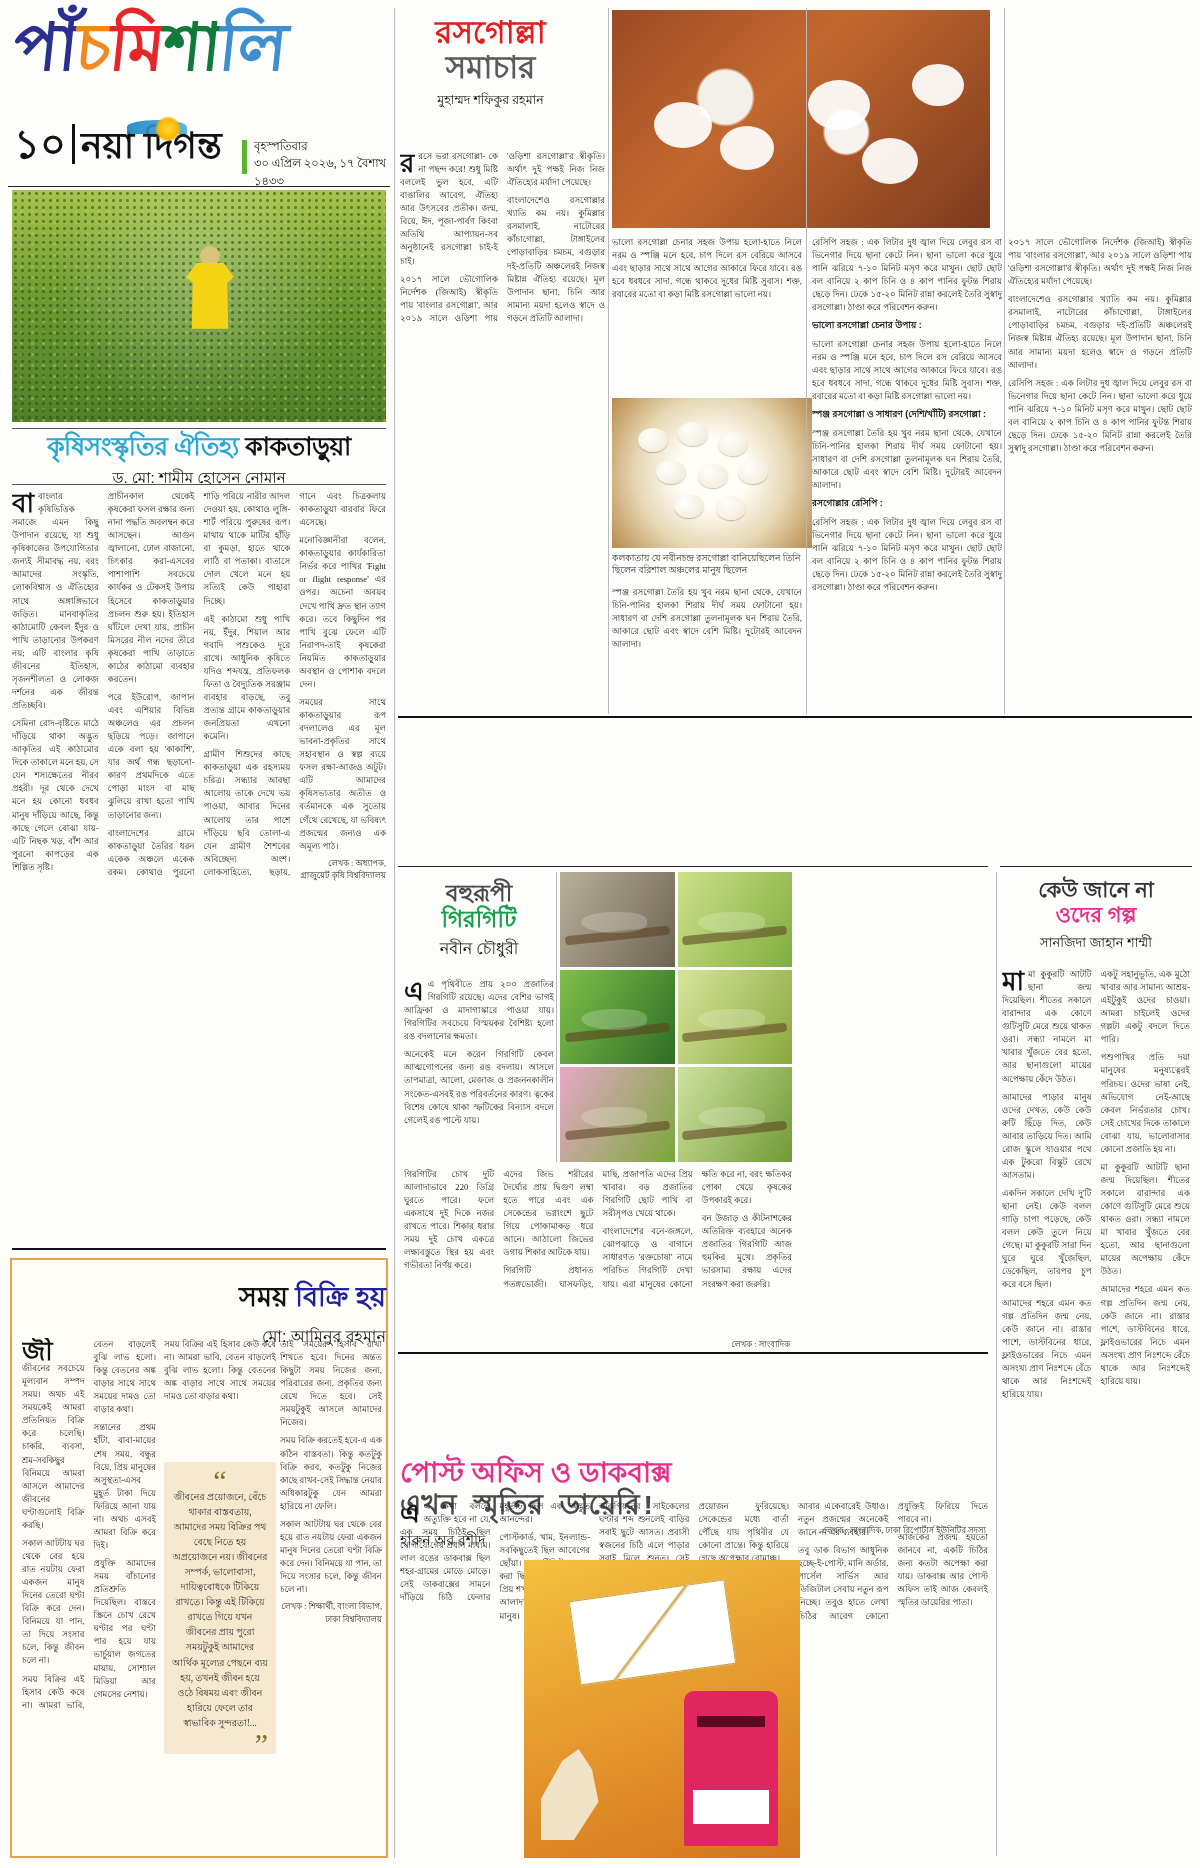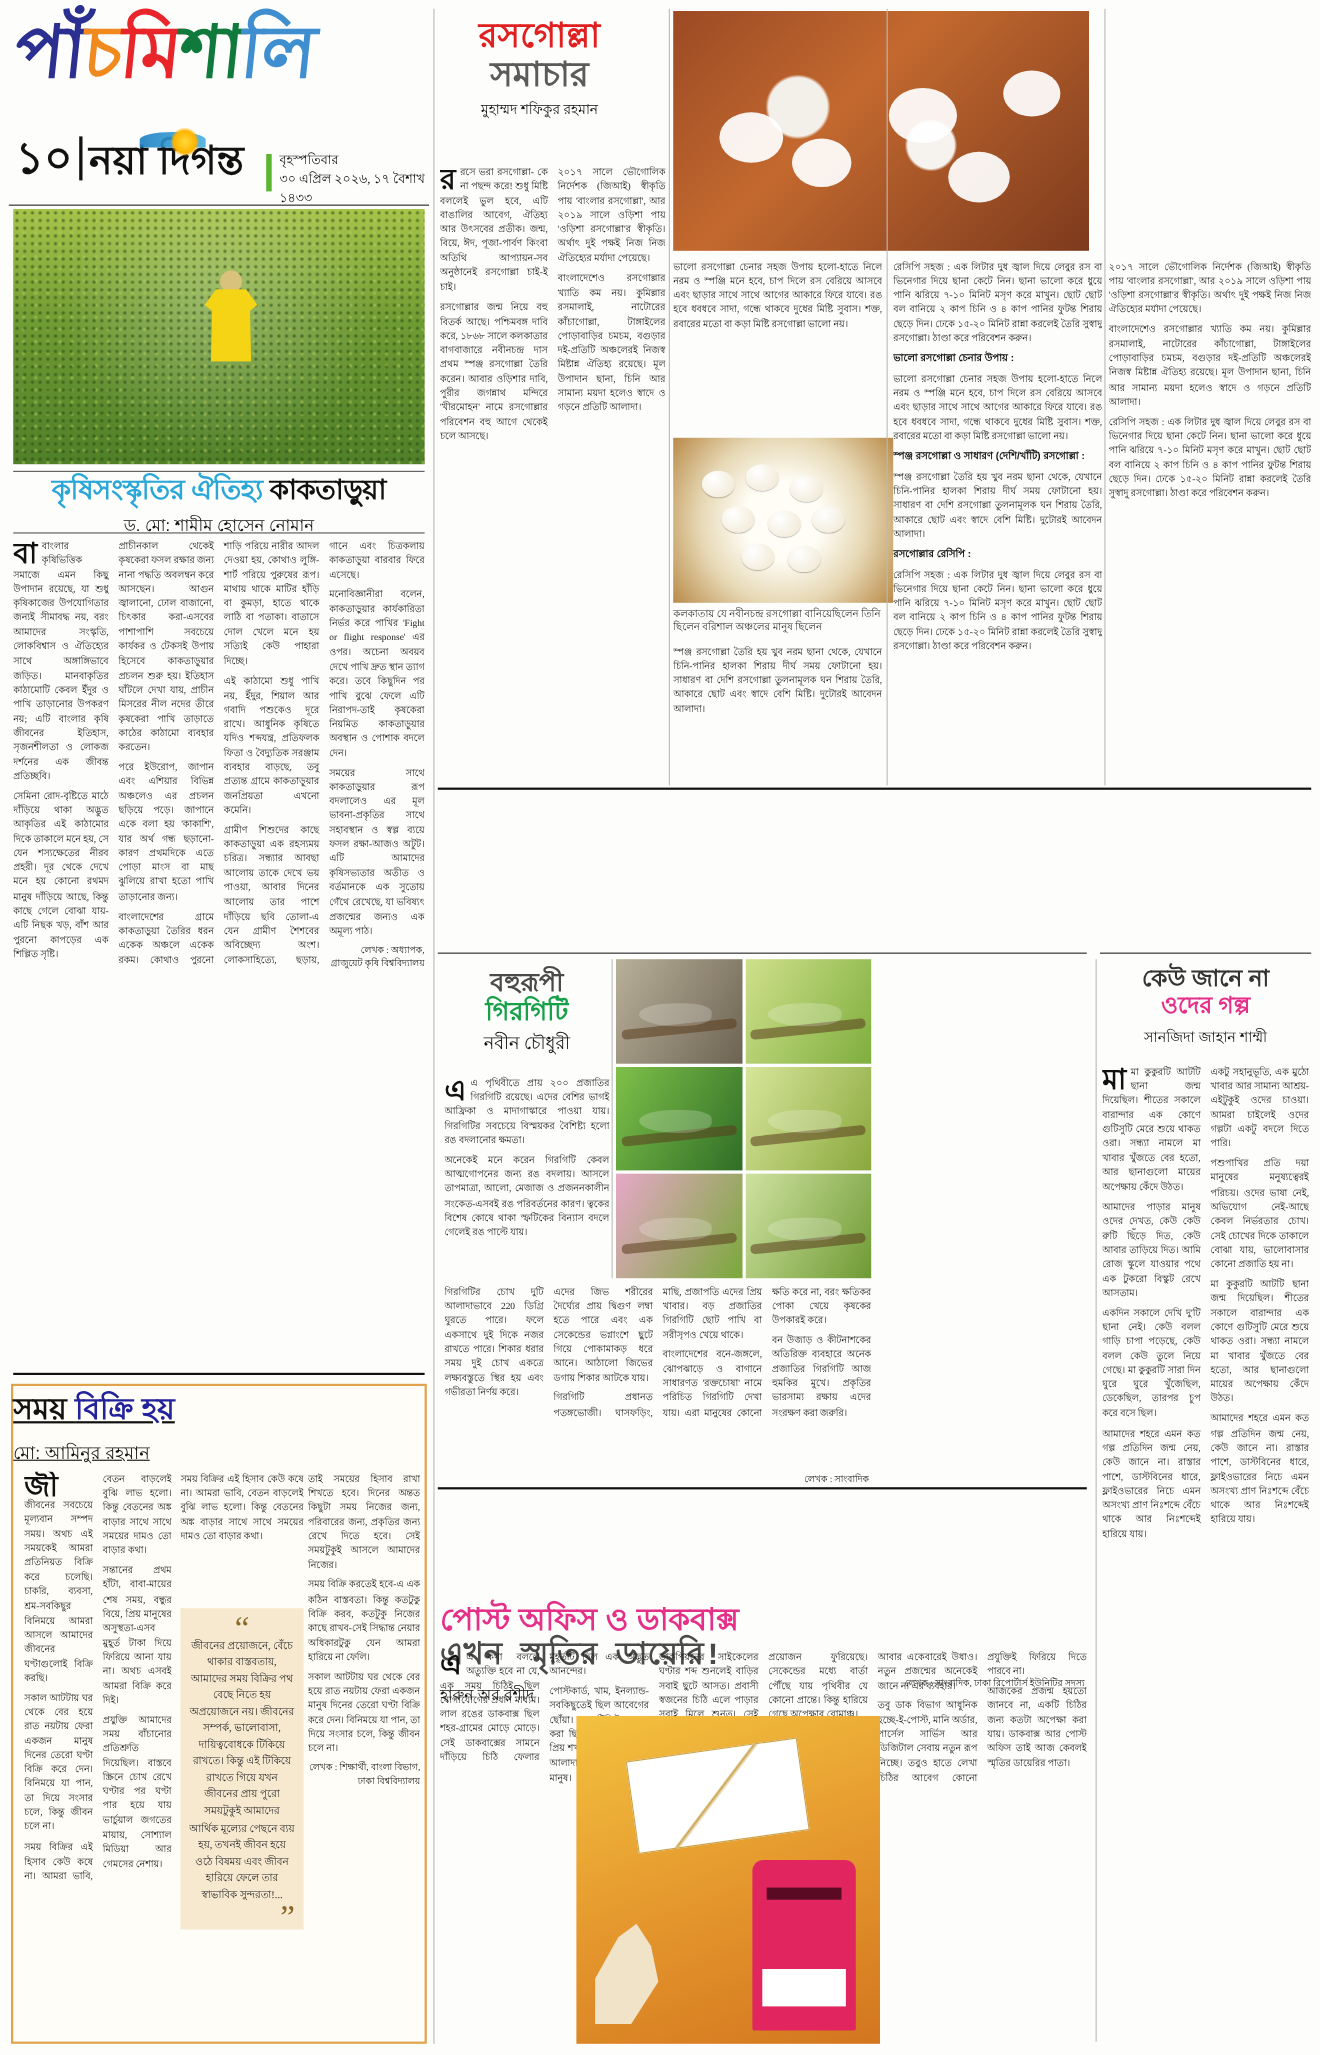--- a/index.html
+++ b/index.html
@@ -98,21 +98,21 @@
 
   
   .keu-head{position:absolute;left:1002px;top:878px;width:188px;text-align:center;}
   .keu-head .l1{font-family:"Liberation Sans",sans-serif;font-weight:bold;font-size:21px;color:#333;line-height:1.18;}
   .keu-head .l2{font-family:"Liberation Sans",sans-serif;font-weight:bold;font-size:21px;color:#e5308a;line-height:1.18;}
   .keu-head .by{font-family:"Liberation Sans",sans-serif;font-size:13px;margin-top:5px;}
 
   
   .somoy-box{position:absolute;left:10px;top:1258px;width:378px;height:600px;
      border:2px solid #e0a24a;background:#fffdf7;box-sizing:border-box;}
-  .somoy-head{text-align:left;padding-top:0;text-decoration:underline;}
+  .somoy-head{text-align:right;padding-top:16px;}
   .somoy-head .t{font-family:"Liberation Sans",sans-serif;font-weight:bold;font-size:27px;}
   .somoy-head .t .nv{color:#22229b;}
   .somoy-head .by{font-family:"Liberation Sans",sans-serif;font-size:16px;margin-top:3px;}
   .quote-box{position:absolute;left:152px;top:202px;width:112px;height:292px;background:#f7e9cf;
       padding:10px 8px;box-sizing:border-box;text-align:center;}
   .qmark{font-family:"Liberation Serif",serif;font-size:30px;color:#8a6a2a;line-height:.6;}
   .qtext{font-size:9.4px;line-height:1.6;color:#2a2a2a;}
 
   
   .post-head{position:absolute;left:400px;top:1456px;width:398px;text-align:left;}
@@ -178,21 +178,21 @@
   <div class="lead-head">
     <div class="t">
       <span class="blue">কৃষিসংস্কৃতির ঐতিহ্য</span>
       <span>কাকতাড়ুয়া</span>
     </div>
     <div class="by">ড. মো: শামীম হোসেন নোমান</div>
   </div>
 
   <div class="col" style="left:12px;top:490px;width:374px;height:755px;column-count:4;">
     <p><span class="dropcap">বা</span><span>বাংলার কৃষিভিত্তিক সমাজে এমন কিছু উপাদান রয়েছে, যা শুধু কৃষিকাজের উপযোগিতার জন্যই সীমাবদ্ধ নয়, বরং আমাদের সংস্কৃতি, লোকবিশ্বাস ও ঐতিহ্যের সাথে অঙ্গাঙ্গিভাবে জড়িত। মানবাকৃতির কাঠামোটি কেবল ইঁদুর ও পাখি তাড়ানোর উপকরণ নয়; এটি বাংলার কৃষি জীবনের ইতিহাস, সৃজনশীলতা ও লোকজ দর্শনের এক জীবন্ত প্রতিচ্ছবি।</span></p>
-    <p>সেমিনা রোদ-বৃষ্টিতে মাঠে দাঁড়িয়ে থাকা অদ্ভুত আকৃতির এই কাঠামোর দিকে তাকালে মনে হয়, সে যেন শস্যক্ষেতের নীরব প্রহরী। দূর থেকে দেখে মনে হয় কোনো রথমদ মানুষ দাঁড়িয়ে আছে, কিন্তু কাছে গেলে বোঝা যায়-এটি নিছক খড়, বাঁশ আর পুরনো কাপড়ের এক শিল্পিত সৃষ্টি।</p>
+    <p>সেমিনা রোদ-বৃষ্টিতে মাঠে দাঁড়িয়ে থাকা অদ্ভুত আকৃতির এই কাঠামোর দিকে তাকালে মনে হয়, সে যেন শস্যক্ষেতের নীরব প্রহরী। দূর থেকে দেখে মনে হয় কোনো ধবধব মানুষ দাঁড়িয়ে আছে, কিন্তু কাছে গেলে বোঝা যায়-এটি নিছক খড়, বাঁশ আর পুরনো কাপড়ের এক শিল্পিত সৃষ্টি।</p>
     <p>প্রাচীনকাল থেকেই কৃষকেরা ফসল রক্ষার জন্য নানা পদ্ধতি অবলম্বন করে আসছেন। আগুন জ্বালানো, ঢোল বাজানো, চিৎকার করা-এসবের পাশাপাশি সবচেয়ে কার্যকর ও টেকসই উপায় হিসেবে কাকতাড়ুয়ার প্রচলন শুরু হয়। ইতিহাস ঘাঁটলে দেখা যায়, প্রাচীন মিসরের নীল নদের তীরে কৃষকেরা পাখি তাড়াতে কাঠের কাঠামো ব্যবহার করতেন।</p>
     <p>পরে ইউরোপ, জাপান এবং এশিয়ার বিভিন্ন অঞ্চলেও এর প্রচলন ছড়িয়ে পড়ে। জাপানে একে বলা হয় 'কাকাশি', যার অর্থ গন্ধ ছড়ানো-কারণ প্রথমদিকে এতে পোড়া মাংস বা মাছ ঝুলিয়ে রাখা হতো পাখি তাড়ানোর জন্য।</p>
     <p>বাংলাদেশের গ্রামে কাকতাড়ুয়া তৈরির ধরন একেক অঞ্চলে একেক রকম। কোথাও পুরনো শাড়ি পরিয়ে নারীর আদল দেওয়া হয়, কোথাও লুঙ্গি-শার্ট পরিয়ে পুরুষের রূপ। মাথায় থাকে মাটির হাঁড়ি বা কুমড়া, হাতে থাকে লাঠি বা পতাকা। বাতাসে দোল খেলে মনে হয় সত্যিই কেউ পাহারা দিচ্ছে।</p>
     <p>এই কাঠামো শুধু পাখি নয়, ইঁদুর, শিয়াল আর গবাদি পশুকেও দূরে রাখে। আধুনিক কৃষিতে যদিও শব্দযন্ত্র, প্রতিফলক ফিতা ও বৈদ্যুতিক সরঞ্জাম ব্যবহার বাড়ছে, তবু প্রত্যন্ত গ্রামে কাকতাড়ুয়ার জনপ্রিয়তা এখনো কমেনি।</p>
     <p>গ্রামীণ শিশুদের কাছে কাকতাড়ুয়া এক রহস্যময় চরিত্র। সন্ধ্যার আবছা আলোয় তাকে দেখে ভয় পাওয়া, আবার দিনের আলোয় তার পাশে দাঁড়িয়ে ছবি তোলা-এ যেন গ্রামীণ শৈশবের অবিচ্ছেদ্য অংশ। লোকসাহিত্যে, ছড়ায়, গানে এবং চিত্রকলায় কাকতাড়ুয়া বারবার ফিরে এসেছে।</p>
     <p>মনোবিজ্ঞানীরা বলেন, কাকতাড়ুয়ার কার্যকারিতা নির্ভর করে পাখির 'Fight or flight response' এর ওপর। অচেনা অবয়ব দেখে পাখি দ্রুত স্থান ত্যাগ করে। তবে কিছুদিন পর পাখি বুঝে ফেলে এটি নিরাপদ-তাই কৃষকেরা নিয়মিত কাকতাড়ুয়ার অবস্থান ও পোশাক বদলে দেন।</p>
     <p>সময়ের সাথে কাকতাড়ুয়ার রূপ বদলালেও এর মূল ভাবনা-প্রকৃতির সাথে সহাবস্থান ও স্বল্প ব্যয়ে ফসল রক্ষা-আজও অটুট। এটি আমাদের কৃষিসভ্যতার অতীত ও বর্তমানকে এক সুতোয় গেঁথে রেখেছে, যা ভবিষ্যৎ প্রজন্মের জন্যও এক অমূল্য পাঠ।</p>
     <p class="sign">লেখক : অধ্যাপক, গ্রাজুয়েট কৃষি বিশ্ববিদ্যালয়</p>
   </div>
 
@@ -205,21 +205,20 @@
   <div class="photo ph-pots">
     <div class="pot" style="left:42px;top:92px;width:58px;height:46px;"></div>
     <div class="pot" style="left:108px;top:116px;width:54px;height:44px;"></div>
     <div class="pot" style="left:196px;top:70px;width:62px;height:50px;"></div>
     <div class="pot" style="left:250px;top:128px;width:56px;height:46px;"></div>
     <div class="pot" style="left:300px;top:54px;width:52px;height:42px;"></div>
   </div>
 
   <div class="col" style="left:400px;top:150px;width:205px;height:560px;column-count:2;">
     <p><span class="dropcap">র</span><span>রসে ভরা রসগোল্লা- কে না পছন্দ করে! শুধু মিষ্টি বললেই ভুল হবে, এটি বাঙালির আবেগ, ঐতিহ্য আর উৎসবের প্রতীক। জন্ম, বিয়ে, ঈদ, পূজা-পার্বণ কিংবা অতিথি আপ্যায়ন-সব অনুষ্ঠানেই রসগোল্লা চাই-ই চাই।</span></p>
-    <p>রসগোল্লার জন্ম নিয়ে বহু বিতর্ক আছে। পশ্চিমবঙ্গ দাবি করে, ১৮৬৮ সালে কলকাতার বাগবাজারে নবীনচন্দ্র দাস প্রথম স্পঞ্জ রসগোল্লা তৈরি করেন। আবার ওড়িশার দাবি, পুরীর জগন্নাথ মন্দিরে 'খীরমোহন' নামে রসগোল্লার পরিবেশন বহু আগে থেকেই চলে আসছে।</p>
     <p>২০১৭ সালে ভৌগোলিক নির্দেশক (জিআই) স্বীকৃতি পায় 'বাংলার রসগোল্লা', আর ২০১৯ সালে ওড়িশা পায় 'ওড়িশা রসগোল্লা'র স্বীকৃতি। অর্থাৎ দুই পক্ষই নিজ নিজ ঐতিহ্যের মর্যাদা পেয়েছে।</p>
     <p>বাংলাদেশেও রসগোল্লার খ্যাতি কম নয়। কুমিল্লার রসমালাই, নাটোরের কাঁচাগোল্লা, টাঙ্গাইলের পোড়াবাড়ির চমচম, বগুড়ার দই-প্রতিটি অঞ্চলেরই নিজস্ব মিষ্টান্ন ঐতিহ্য রয়েছে। মূল উপাদান ছানা, চিনি আর সামান্য ময়দা হলেও স্বাদে ও গড়নে প্রতিটি আলাদা।</p>
   </div>
 
   <div class="col" style="left:612px;top:236px;width:190px;height:152px;column-count:1;">
     <p>ভালো রসগোল্লা চেনার সহজ উপায় হলো-হাতে নিলে নরম ও স্পঞ্জি মনে হবে, চাপ দিলে রস বেরিয়ে আসবে এবং ছাড়ার সাথে সাথে আগের আকারে ফিরে যাবে। রঙ হবে ধবধবে সাদা, গন্ধে থাকবে দুধের মিষ্টি সুবাস। শক্ত, রবারের মতো বা কড়া মিষ্টি রসগোল্লা ভালো নয়।</p>
   </div>
 
   <div class="photo ph-sweets">
     <div class="sweet" style="left:26px;top:30px;"></div>

